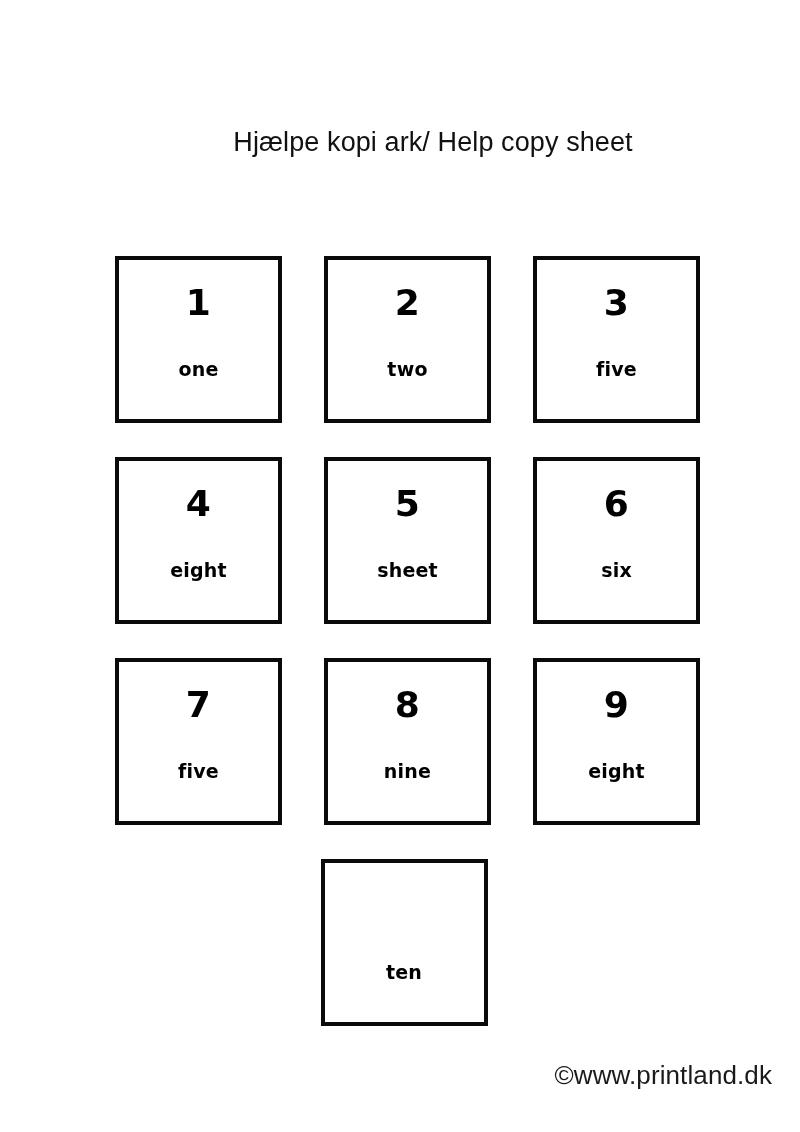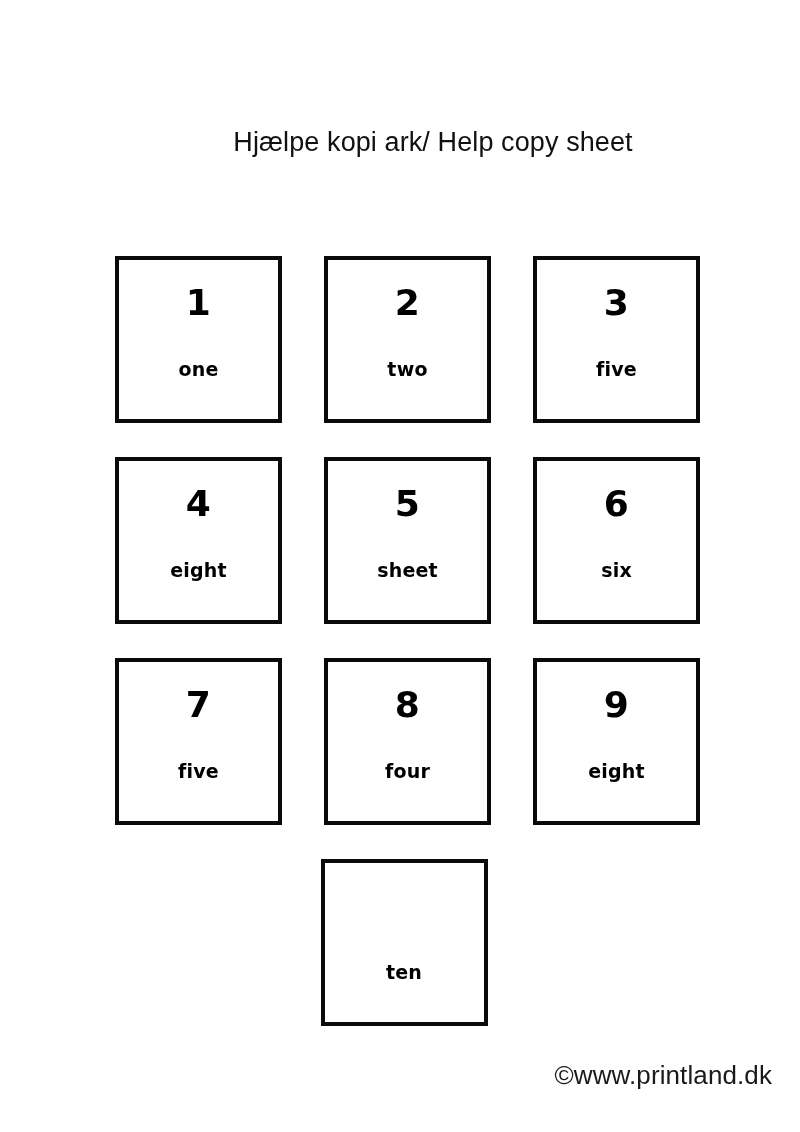--- a/index.html
+++ b/index.html
@@ -149,21 +149,21 @@
       </div>
     </div>
 
     <div class="row">
       <div class="card">
         <div class="card-number">7</div>
         <div class="card-word">five</div>
       </div>
       <div class="card">
         <div class="card-number">8</div>
-        <div class="card-word">four</div>
+        <div class="card-word">nine</div>
       </div>
       <div class="card">
         <div class="card-number">9</div>
         <div class="card-word">eight</div>
       </div>
     </div>
 
     <div class="row row-last">
       <div class="card">
         <div class="card-word">ten</div>

